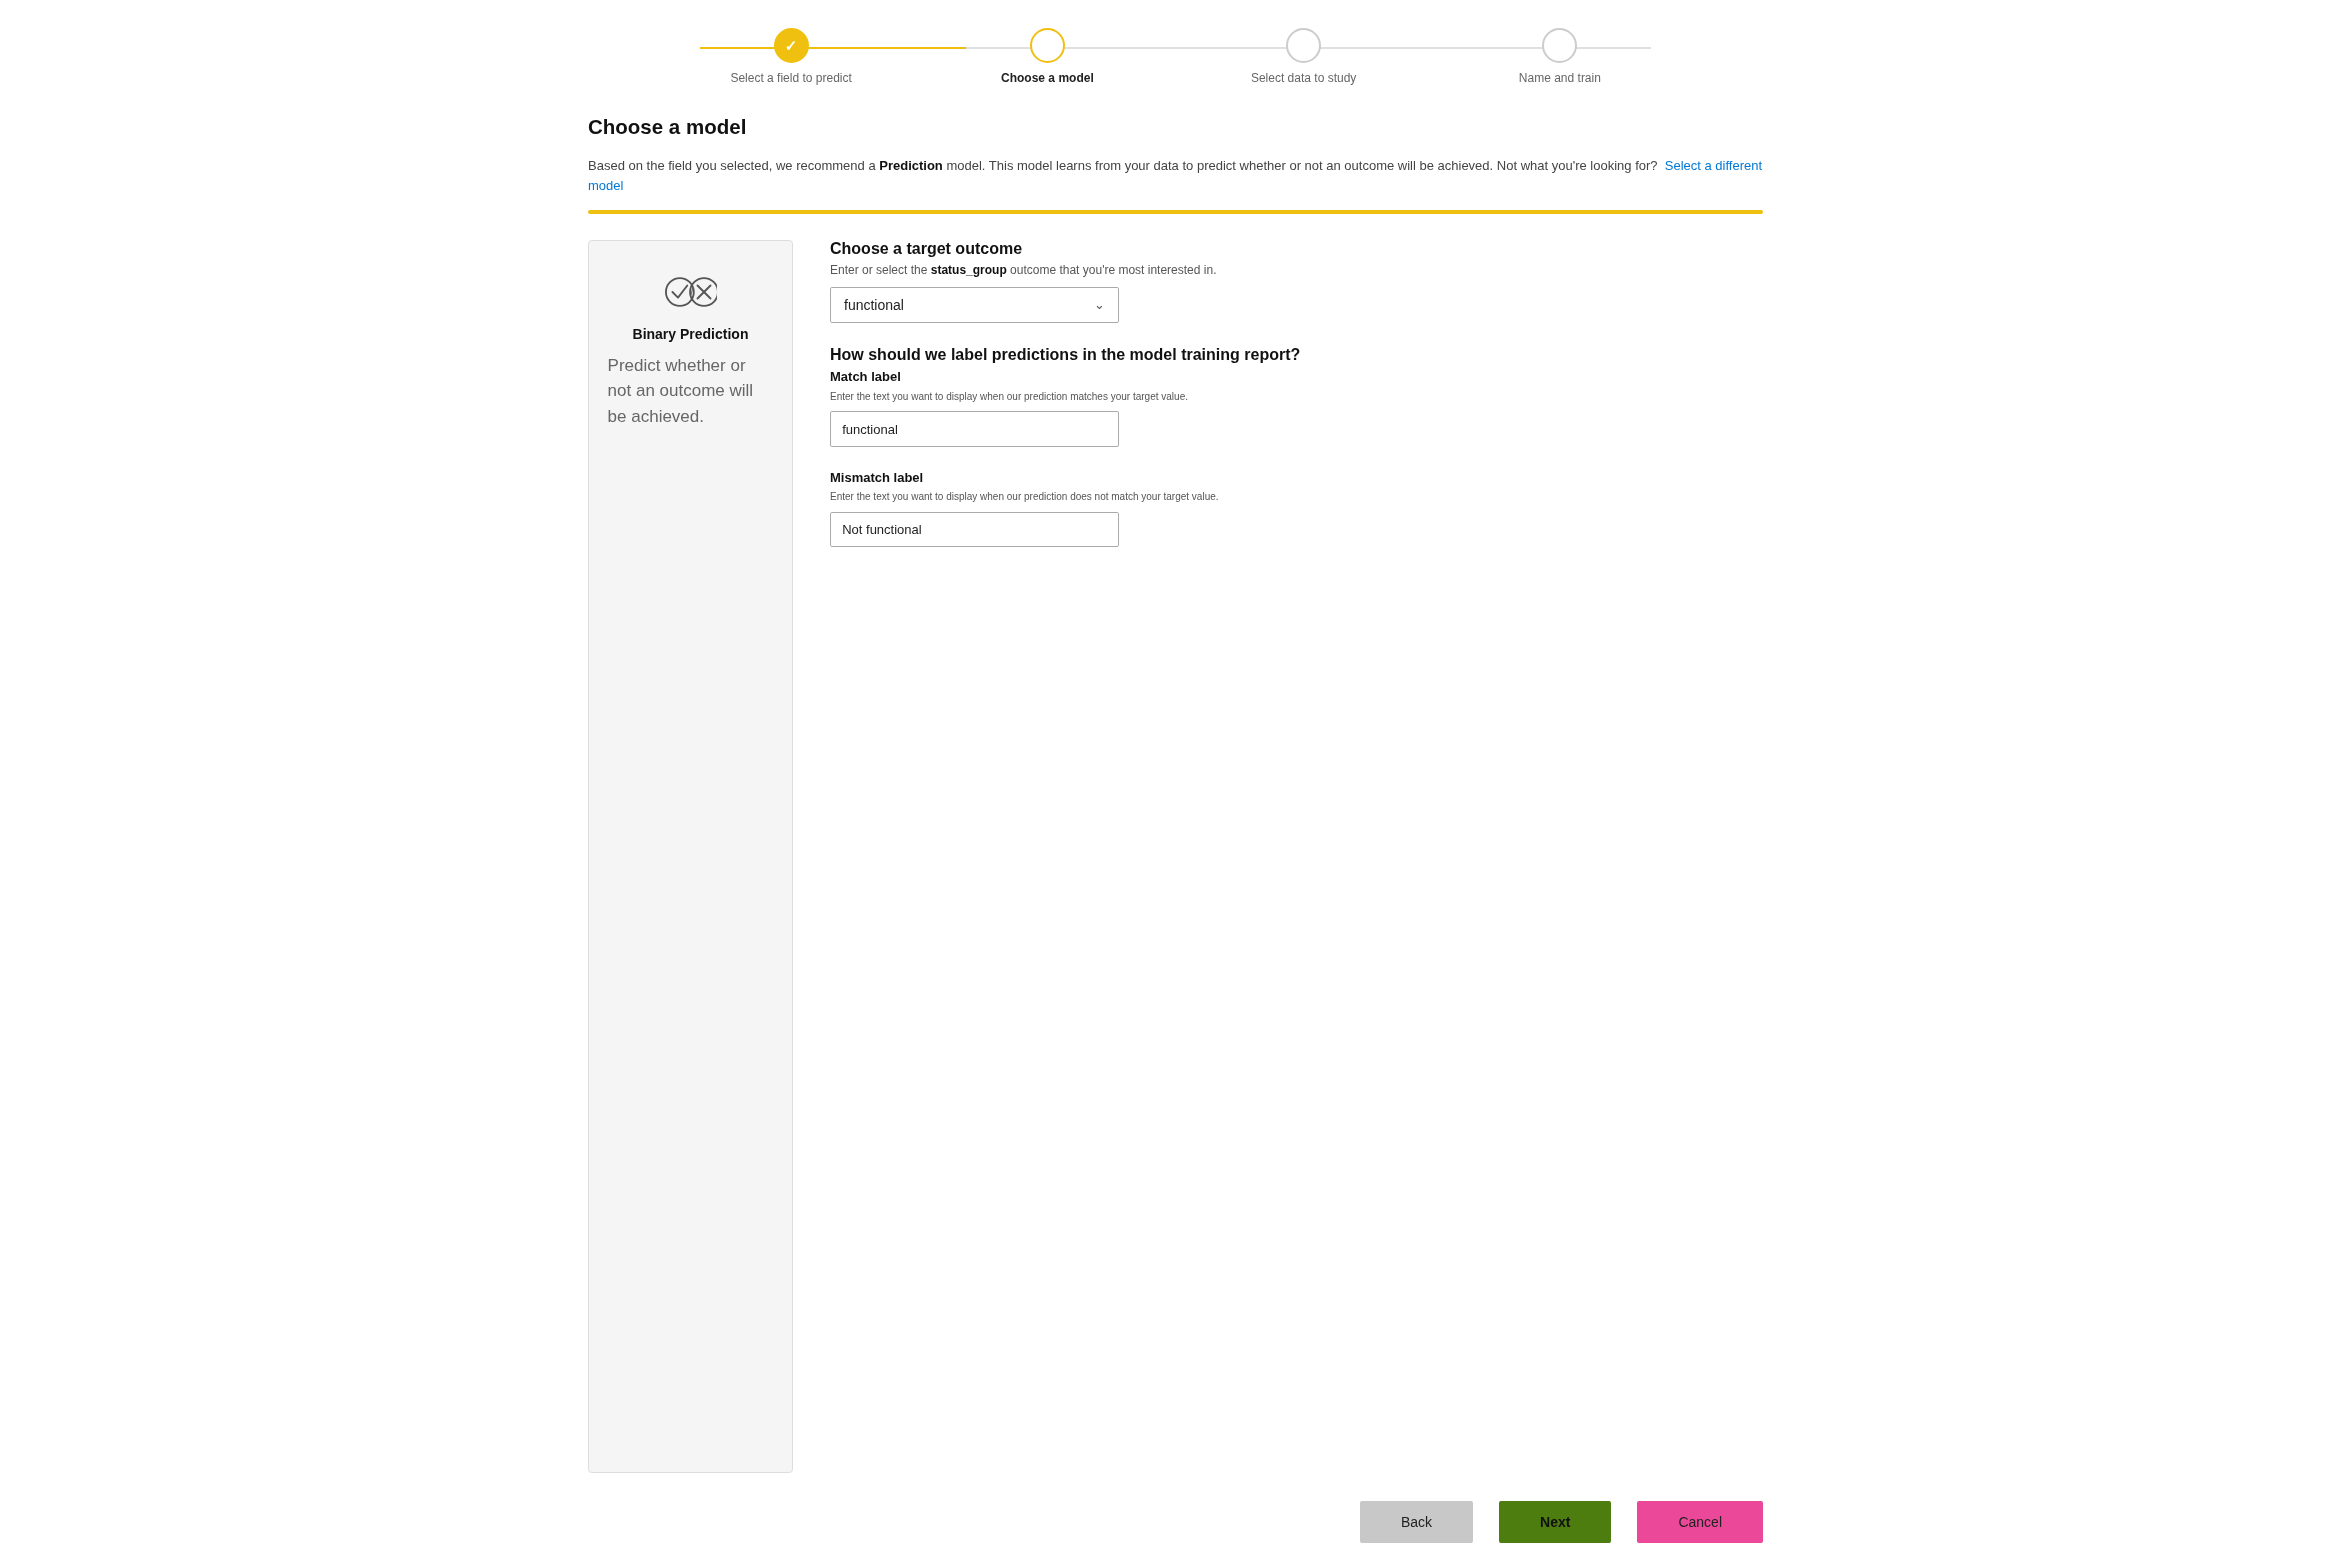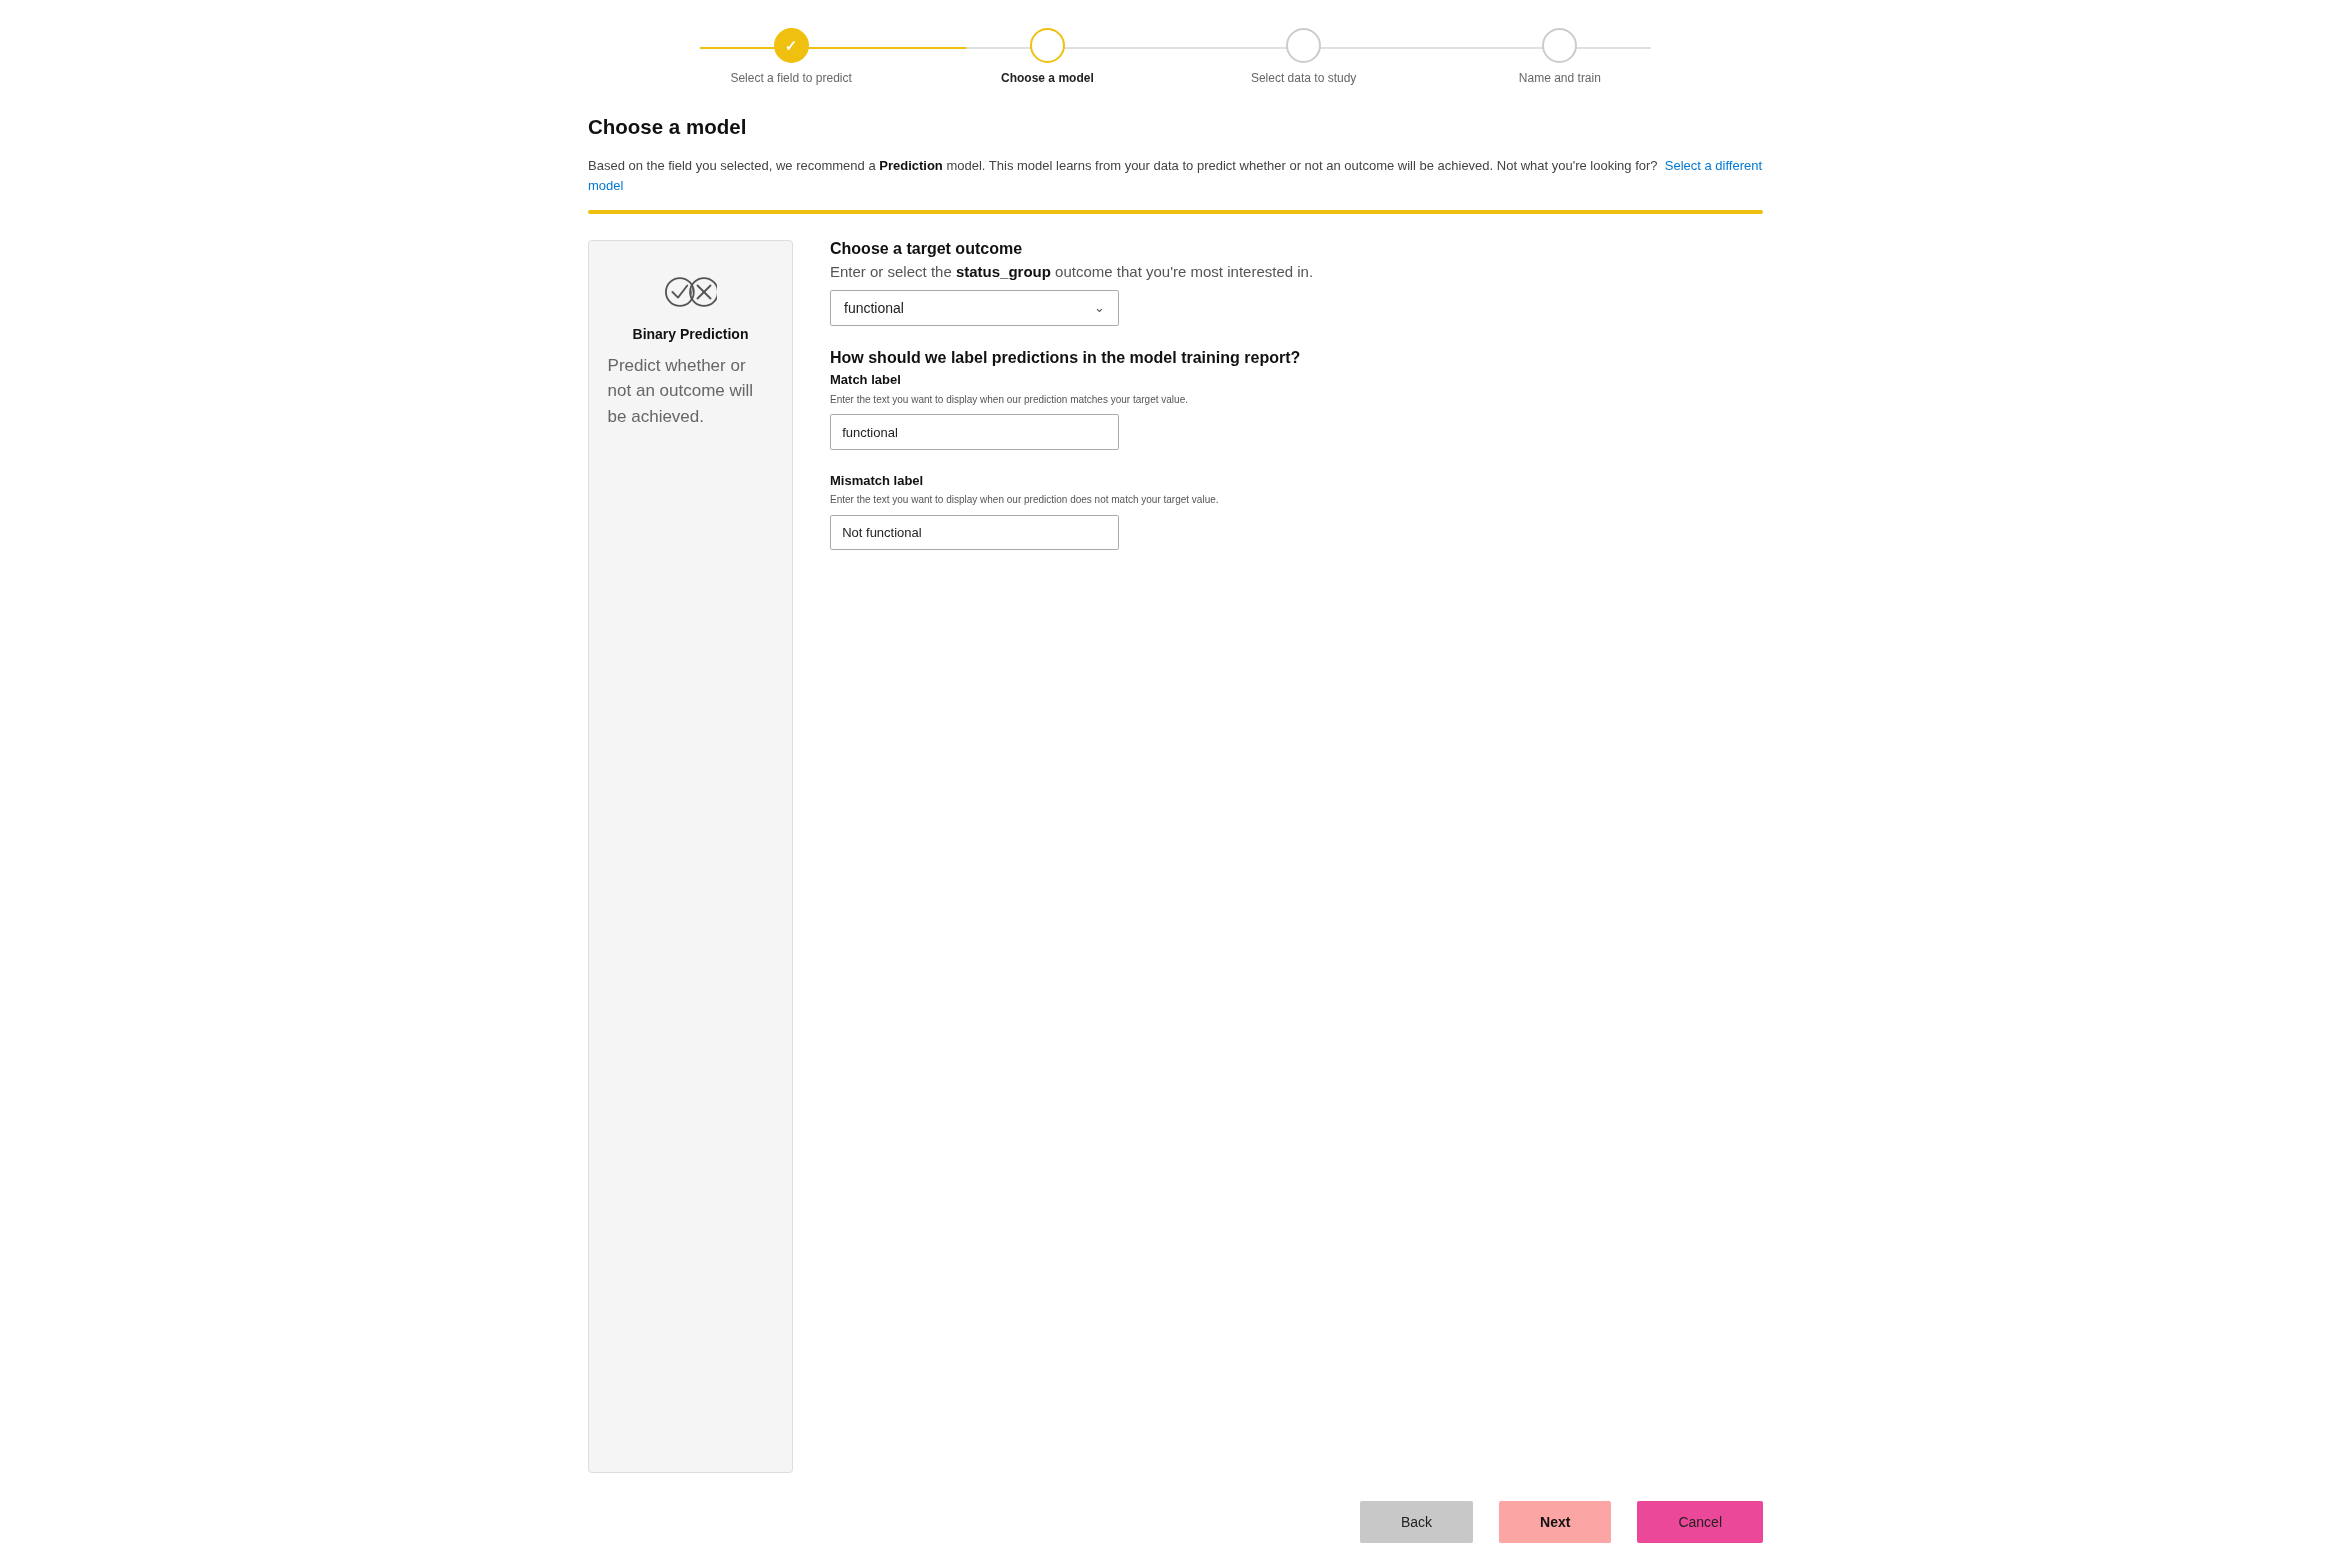--- a/index.html
+++ b/index.html
@@ -175,21 +175,21 @@
     }
 
     
     .section-title {
       font-size: 16px;
       font-weight: bold;
       color: #111;
       margin-bottom: 5.6px;
     }
     .section-desc {
-      font-size: 15px;
+      font-size: 12px;
       color: #555;
       margin-bottom: 9.3px;
     }
     .section-desc strong {
       color: #111;
     }
 
     
     .dropdown-select {
       display: flex;
@@ -259,21 +259,21 @@
       border: none;
       border-radius: 1.9px;
       cursor: pointer;
       font-family: inherit;
     }
     .btn-back {
       background: #c8c8c8;
       color: #222;
     }
     .btn-next {
-      background: #fca5a5;
+      background: #4d7c0f;
       color: #111;
       font-weight: bold;
     }
     .btn-cancel {
       background: #ec4899;
       color: #222;
     }
   </style>
 </head>
 <body>

